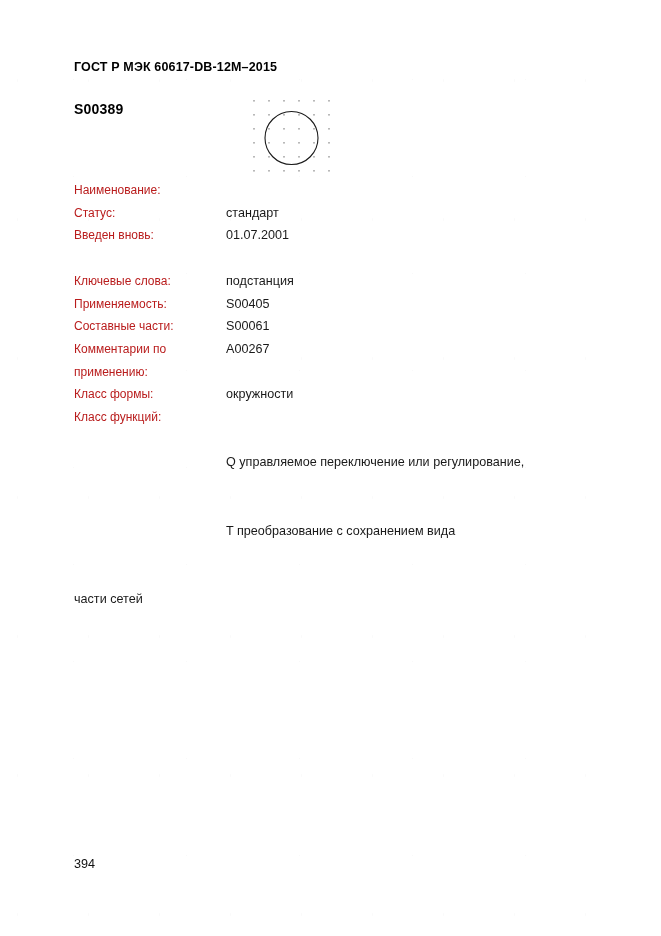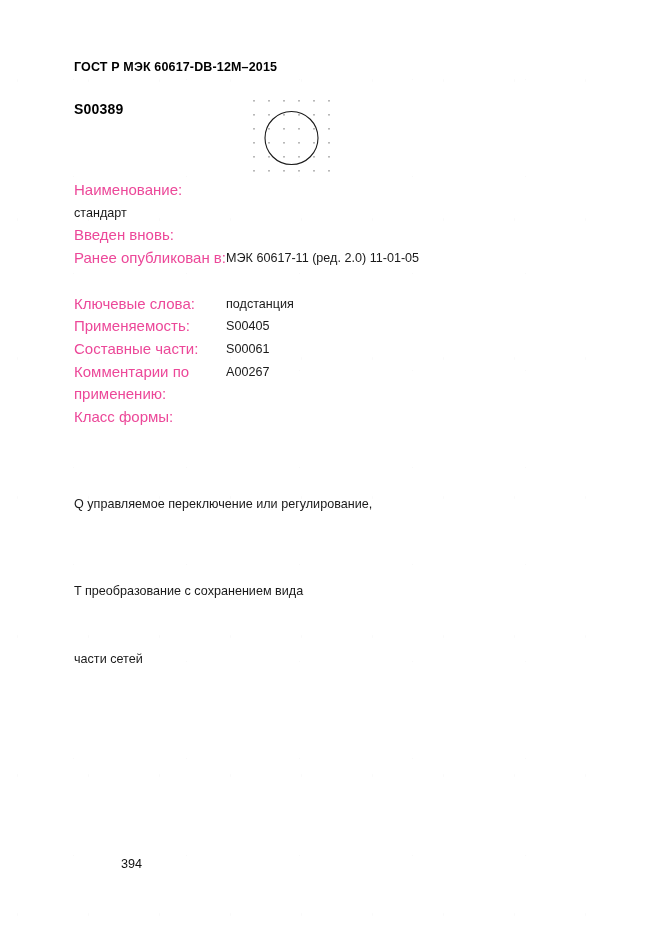--- a/index.html
+++ b/index.html
@@ -64,46 +64,44 @@
     width: 520px;
   }
   .prop-row {
     display: flex;
     align-items: flex-start;
     line-height: 22.7px;
   }
   .prop-label {
     flex: 0 0 152px;
     width: 152px;
-    font-size: 15px;
-    color: #ec4899;
+    font-size: 12px;
+    color: #b91c1c;
     white-space: pre-wrap;
   }
   .prop-value {
     flex: 1 1 auto;
     font-size: 12.6px;
     color: #1a1a1a;
     white-space: pre-wrap;
   }
   .prop-value .cont-line {
     display: block;
-    margin-top: 19px;
   }
   .group-gap {
     height: 22.7px;
   }
 
   
   .page-number {
     position: absolute;
     left: 74px;
     top: 857px;
     font-size: 12.6px;
     color: #111;
-    margin-left: 47px;
   }
 
   
   .speckle {
     position: absolute;
     inset: 0;
     pointer-events: none;
     opacity: 0.035;
     background-image:
       radial-gradient(#777 0.6px, transparent 0.7px),
@@ -172,31 +170,29 @@
     </svg>
   </div>
 
   <div class="properties">
 
     <div class="prop-row">
       <div class="prop-label">Наименование:</div>
     </div>
 
     <div class="prop-row">
+      <div class="prop-label">Статус:</div>
       <div class="prop-value">стандарт</div>
     </div>
 
     <div class="prop-row">
       <div class="prop-label">Введен вновь:</div>
-    </div>
-
-    <div class="prop-row">
-      <div class="prop-label">Ранее опубликован в:</div>
-      <div class="prop-value">МЭК 60617-11 (ред. 2.0) 11-01-05</div>
-    </div>
+      <div class="prop-value">01.07.2001</div>
+    </div>
+
 
     <div class="group-gap"></div>
 
     <div class="prop-row">
       <div class="prop-label">Ключевые слова:</div>
       <div class="prop-value">подстанция</div>
     </div>
 
     <div class="prop-row">
       <div class="prop-label">Применяемость:</div>
@@ -209,23 +205,25 @@
     </div>
 
     <div class="prop-row">
       <div class="prop-label">Комментарии по
 применению:</div>
       <div class="prop-value">A00267</div>
     </div>
 
     <div class="prop-row">
       <div class="prop-label">Класс формы:</div>
-    </div>
-
-    <div class="prop-row">
+      <div class="prop-value">окружности</div>
+    </div>
+
+    <div class="prop-row">
+      <div class="prop-label">Класс функций:</div>
       <div class="prop-value">
         <span class="cont-line">Q управляемое переключение или регулирование,</span>
         <span class="cont-line">T преобразование с сохранением вида</span>
       </div>
     </div>
 
     <div class="prop-row">
       <div class="prop-value">части сетей</div>
     </div>
 

